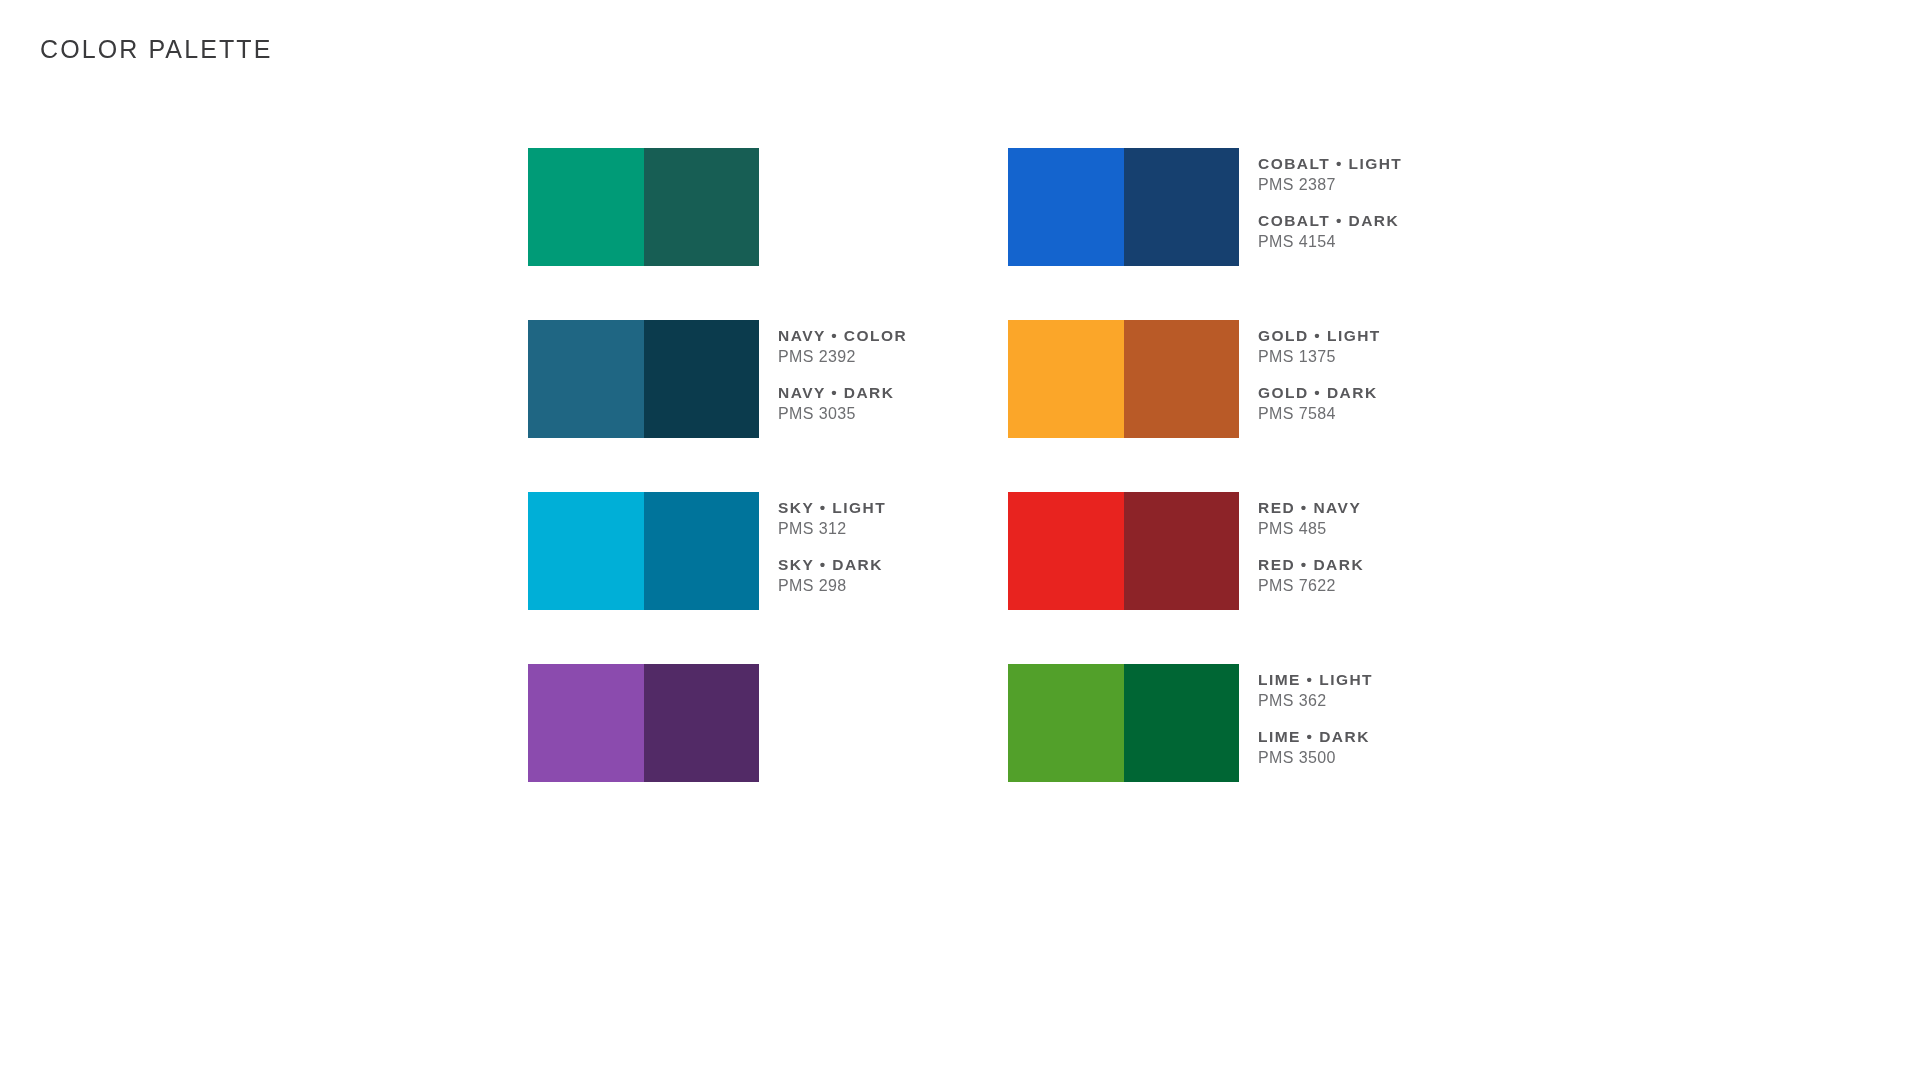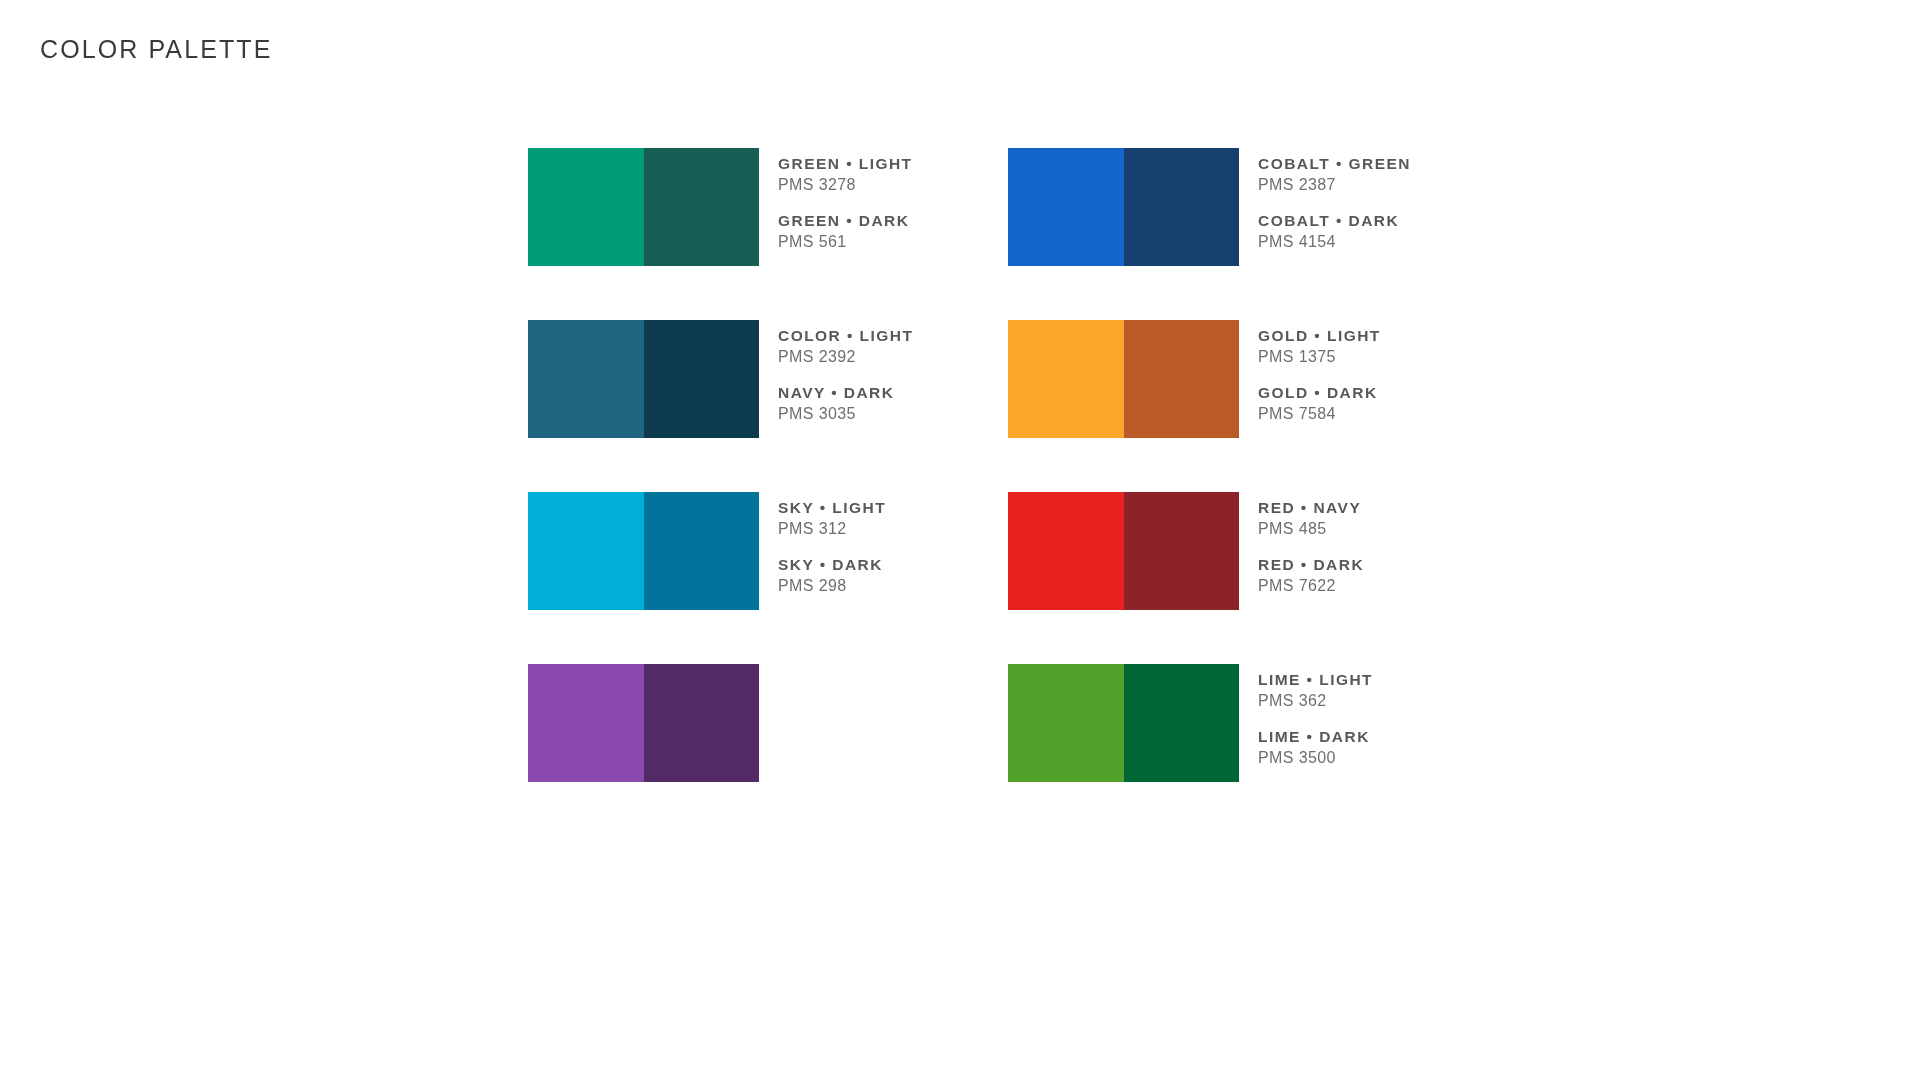--- a/index.html
+++ b/index.html
@@ -77,55 +77,45 @@
 <div class="page">
 
   <h1 class="page-title">COLOR PALETTE</h1>
 
   <div class="palette-grid">
       <div class="swatch-card">
         <div class="swatch">
           <div class="swatch-half" style="background: rgb(0, 155, 119);"></div>
           <div class="swatch-half" style="background: rgb(23, 94, 84);"></div>
         </div>
-        <div class="swatch-labels">
-          <div class="label-group">
-            <div class="label-name">GREEN • LIGHT</div>
-            <div class="label-pms">PMS 3278</div>
-          </div>
-          <div class="label-group">
-            <div class="label-name">GREEN • DARK</div>
-            <div class="label-pms">PMS 561</div>
-          </div>
-        </div>
       </div>
       <div class="swatch-card">
         <div class="swatch">
           <div class="swatch-half" style="background: rgb(20, 100, 206);"></div>
           <div class="swatch-half" style="background: rgb(22, 64, 111);"></div>
         </div>
         <div class="swatch-labels">
           <div class="label-group">
-            <div class="label-name">COBALT • GREEN</div>
+            <div class="label-name">COBALT • LIGHT</div>
             <div class="label-pms">PMS 2387</div>
           </div>
           <div class="label-group">
             <div class="label-name">COBALT • DARK</div>
             <div class="label-pms">PMS 4154</div>
           </div>
         </div>
       </div>
       <div class="swatch-card">
         <div class="swatch">
           <div class="swatch-half" style="background: rgb(31, 102, 131);"></div>
           <div class="swatch-half" style="background: rgb(11, 59, 77);"></div>
         </div>
         <div class="swatch-labels">
           <div class="label-group">
-            <div class="label-name">COLOR • LIGHT</div>
+            <div class="label-name">NAVY • COLOR</div>
             <div class="label-pms">PMS 2392</div>
           </div>
           <div class="label-group">
             <div class="label-name">NAVY • DARK</div>
             <div class="label-pms">PMS 3035</div>
           </div>
         </div>
       </div>
       <div class="swatch-card">
         <div class="swatch">

